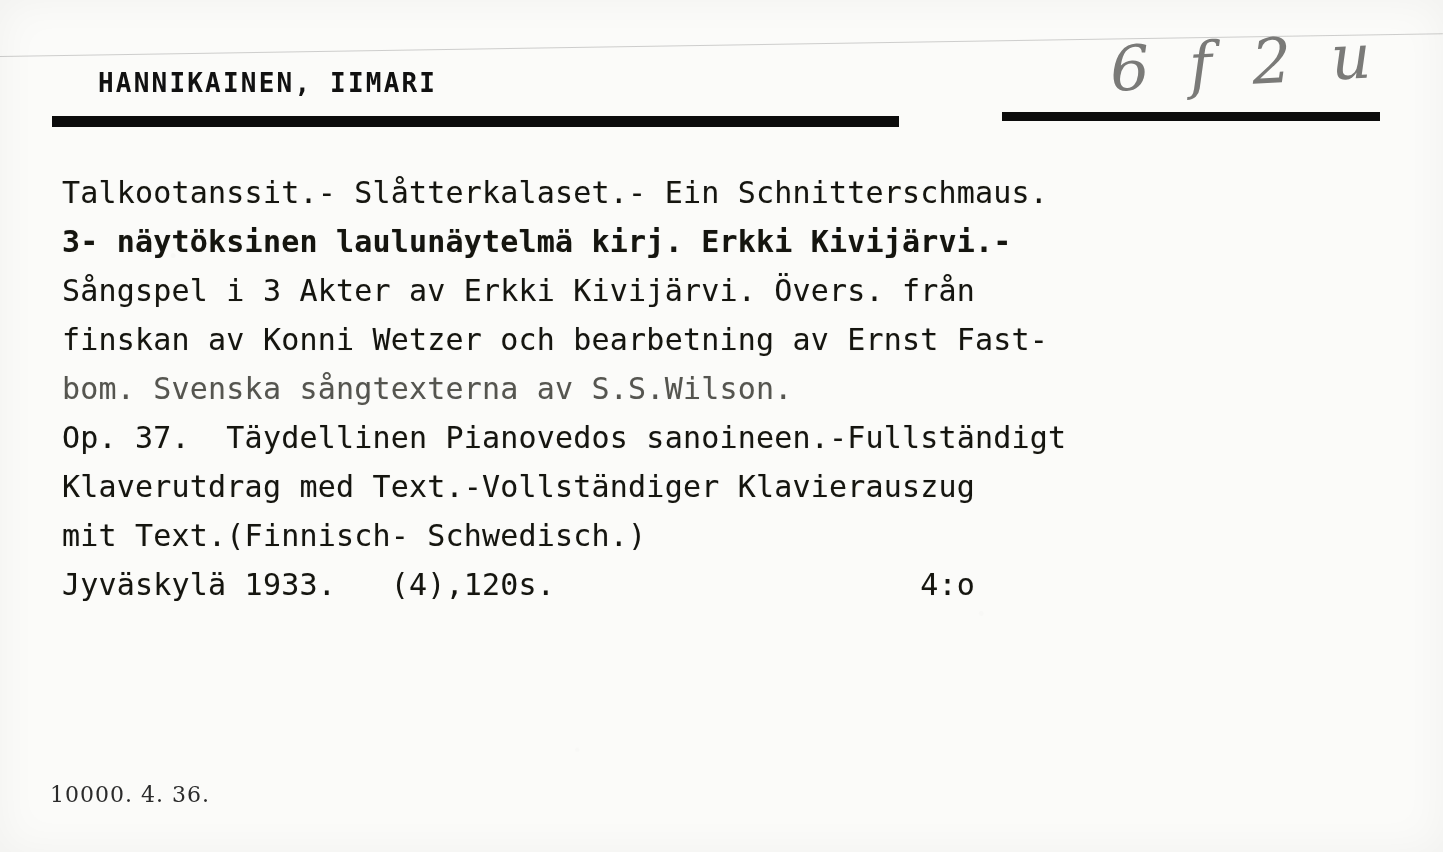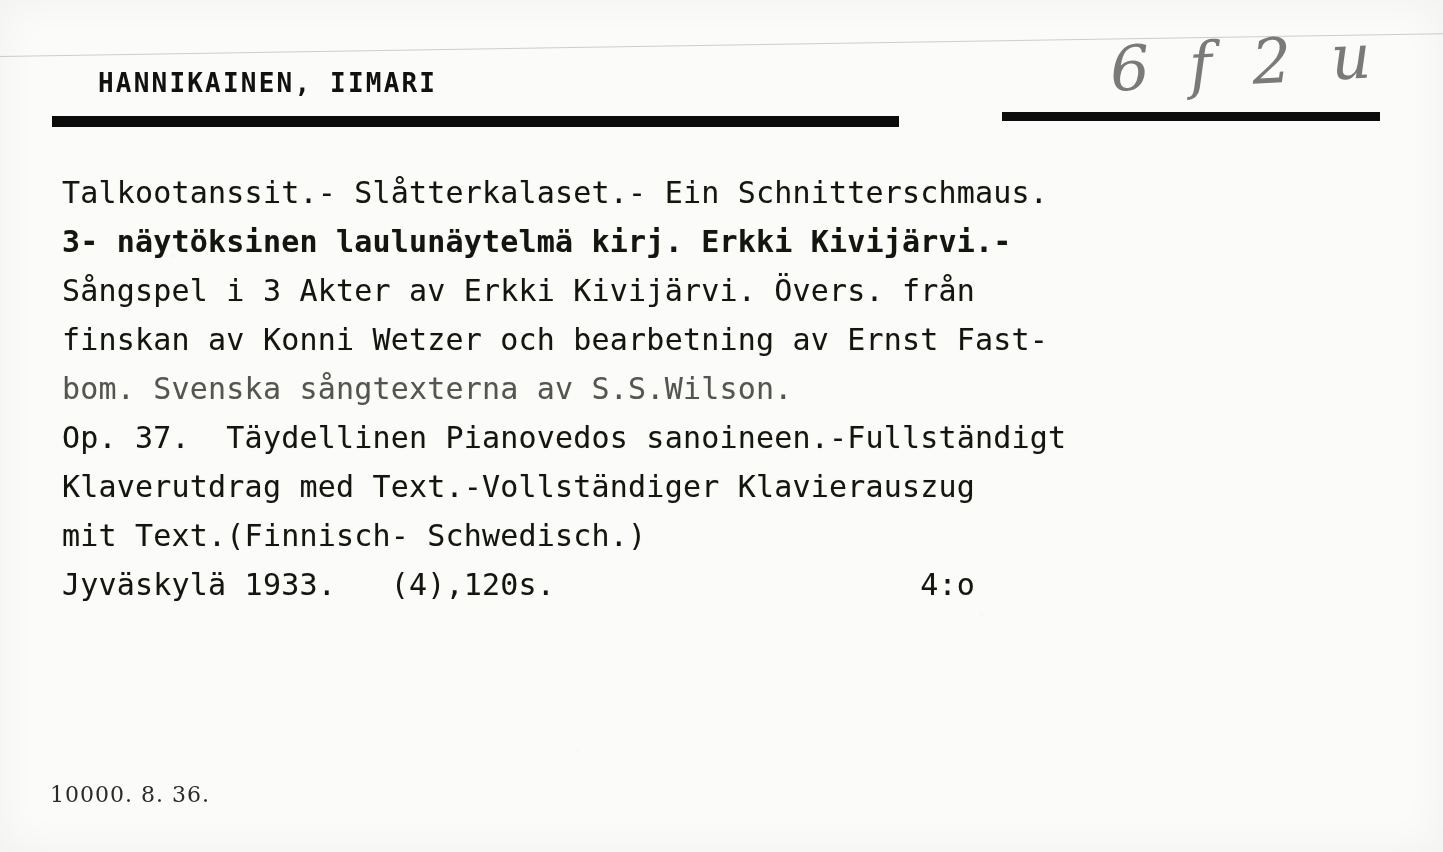--- a/index.html
+++ b/index.html
@@ -146,16 +146,16 @@
     <div class="body-line bold-start">3- näytöksinen laulunäytelmä kirj. Erkki Kivijärvi.-</div>
     <div class="body-line">Sångspel i 3 Akter av Erkki Kivijärvi. Övers. från</div>
     <div class="body-line">finskan av Konni Wetzer och bearbetning av Ernst Fast-</div>
     <div class="body-line faded">bom. Svenska sångtexterna av S.S.Wilson.</div>
     <div class="body-line">Op. 37.  Täydellinen Pianovedos sanoineen.-Fullständigt</div>
     <div class="body-line">Klaverutdrag med Text.-Vollständiger Klavierauszug</div>
     <div class="body-line">mit Text.(Finnisch- Schwedisch.)</div>
     <div class="body-line">Jyväskylä 1933.   (4),120s.                    4:o</div>
   </div>
 
-  <div class="footer">10000. 8. 36.</div>
+  <div class="footer">10000. 4. 36.</div>
 
   <div class="edge-shade"></div>
 </div>
 
 </body></html>

